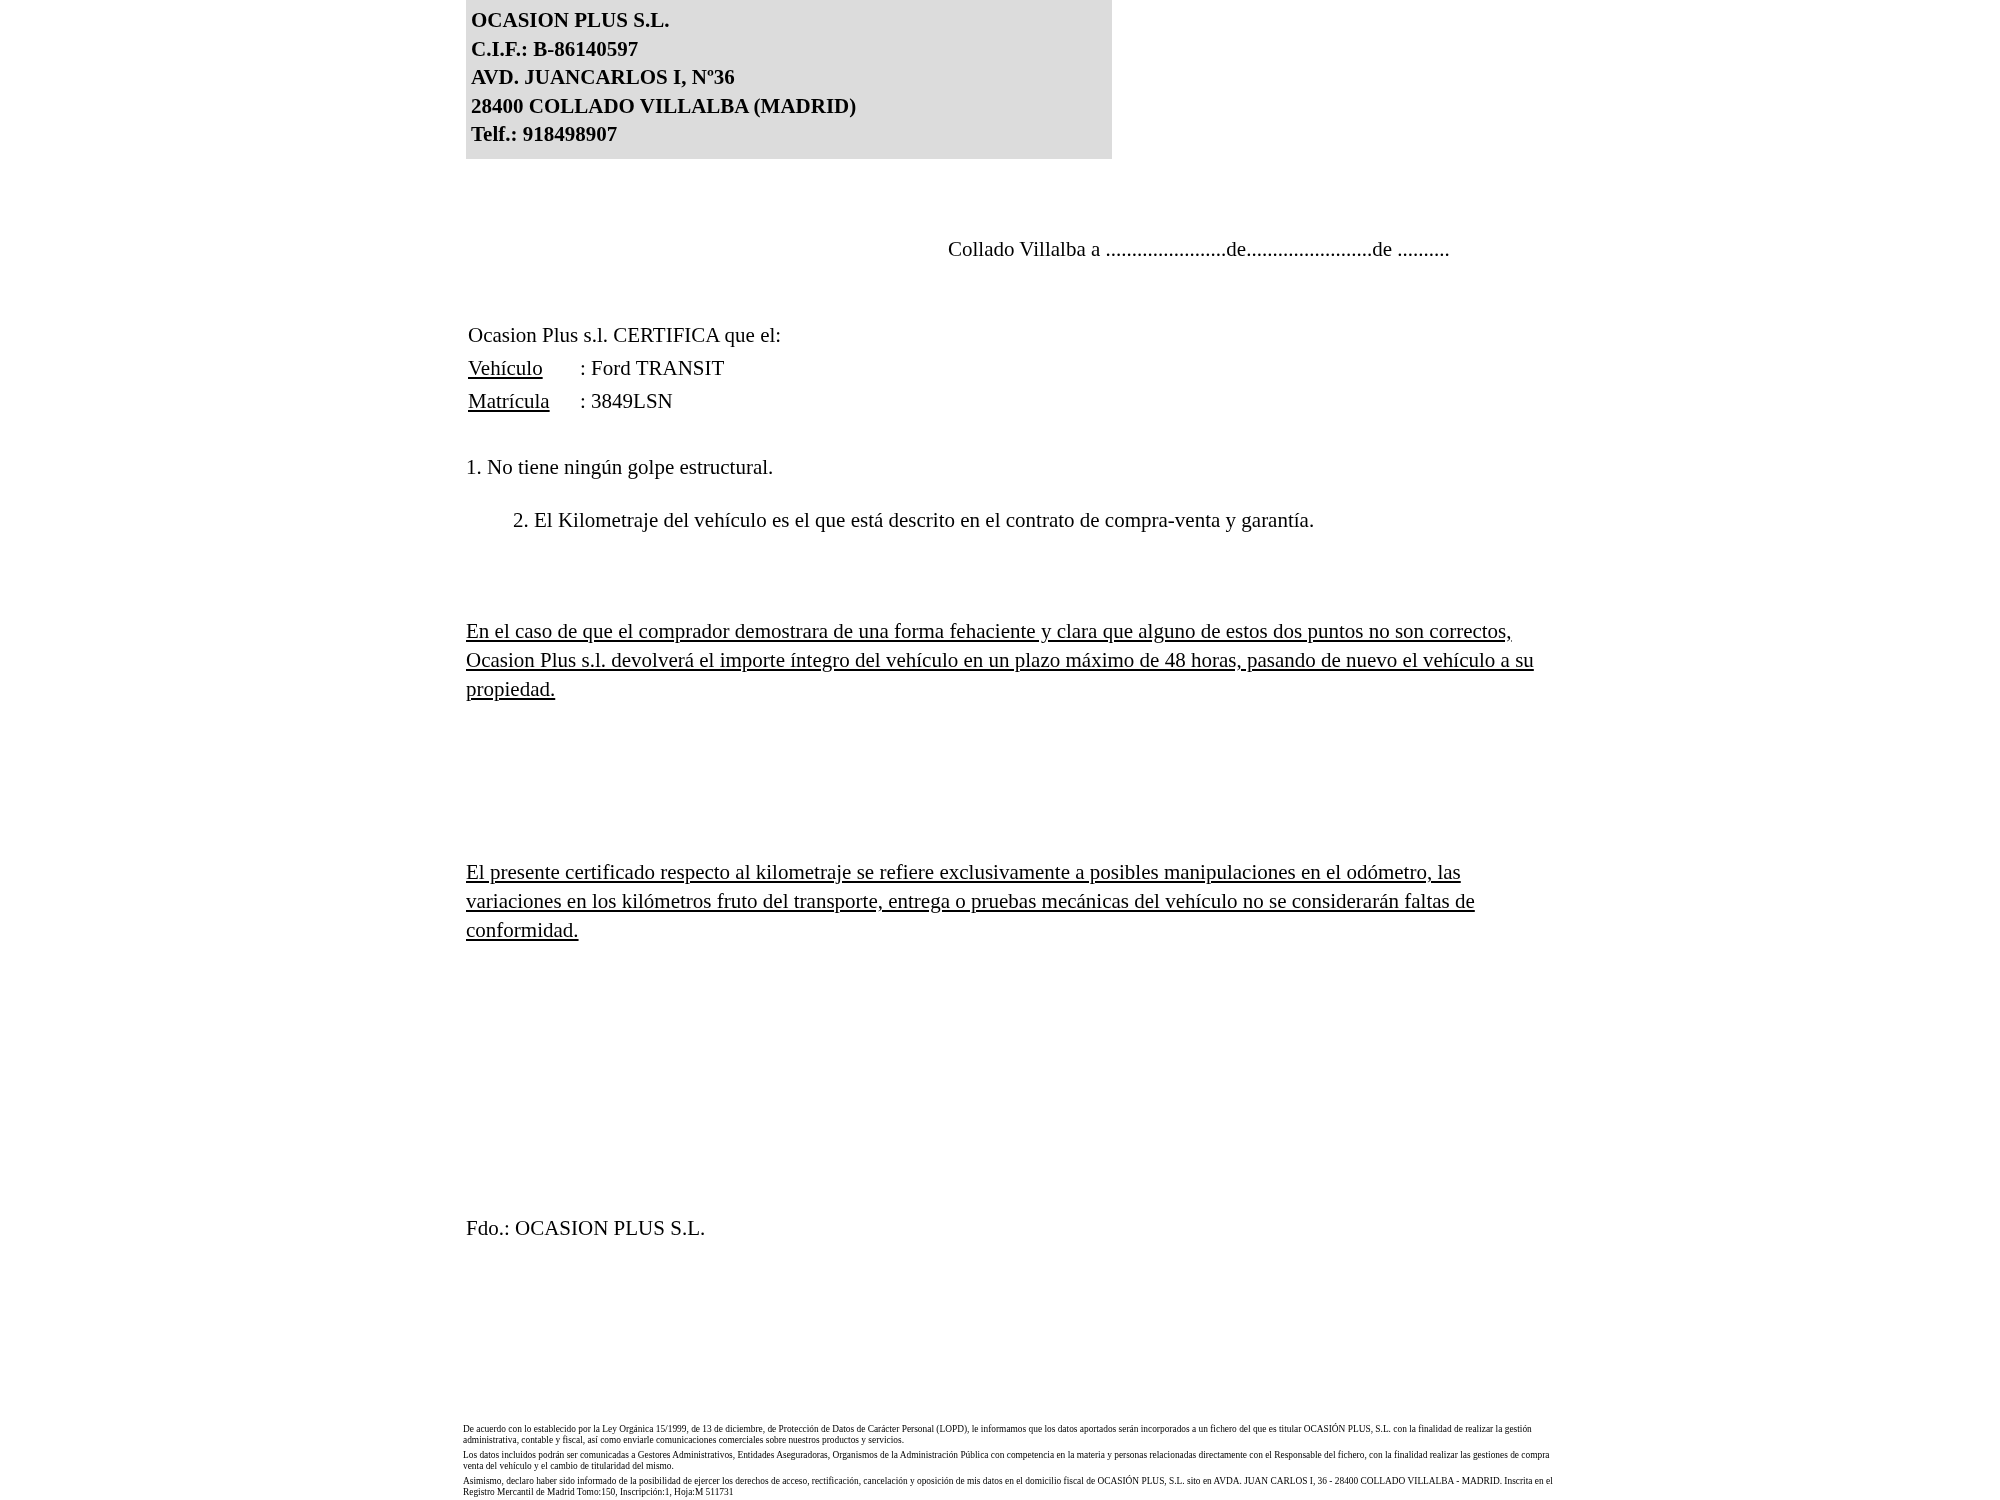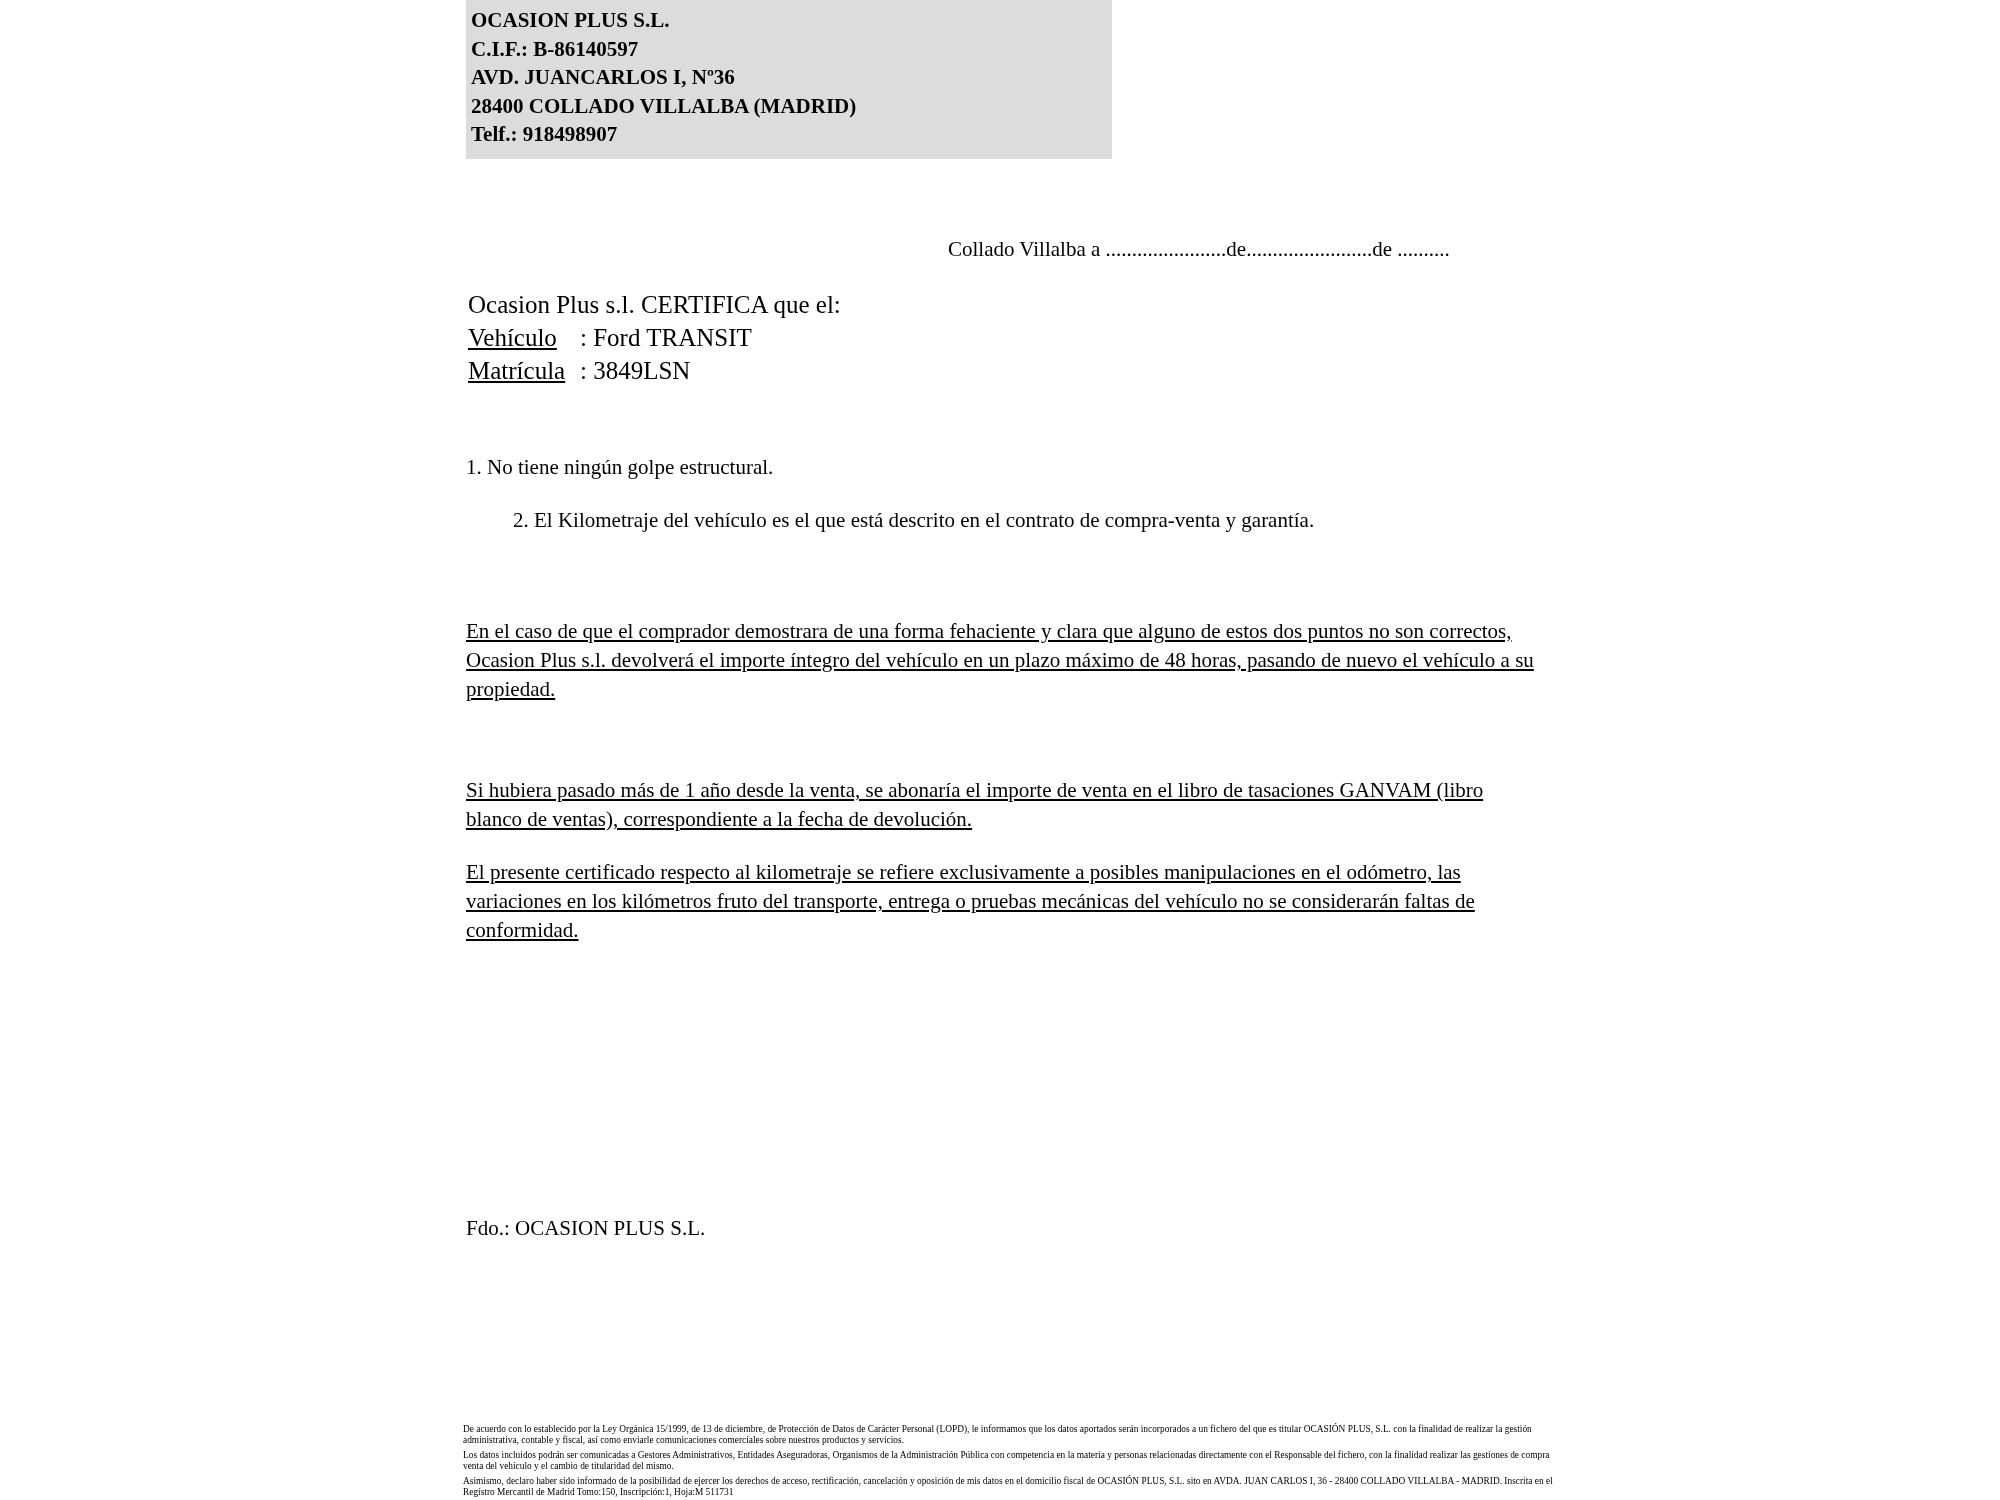--- a/index.html
+++ b/index.html
@@ -47,22 +47,22 @@
     top: 236px;
     font-size: 21px;
     line-height: 26px;
     white-space: nowrap;
   }
 
   
   .certify {
     position: absolute;
     left: 468px;
-    top: 288px;
-    font-size: 25px;
+    top: 319px;
+    font-size: 21px;
     line-height: 33px;
   }
   .certify .row {
     white-space: nowrap;
   }
   .lbl {
     text-decoration: underline;
     display: inline-block;
   }
   .lbl-veh { width: 112px; }
@@ -143,21 +143,20 @@
     </div>
     <div class="row">
       <span class="lbl lbl-mat">Matrícula</span><span>: 3849LSN</span>
     </div>
   </div>
 
   <div class="point point-1">1. No tiene ningún golpe estructural.</div>
   <div class="point point-2">2. El Kilometraje del vehículo es el que está descrito en el contrato de compra-venta y garantía.</div>
 
   <div class="para para-1">En el caso de que el comprador demostrara de una forma fehaciente y clara que alguno de estos dos puntos no son correctos, Ocasion Plus s.l. devolverá el importe íntegro del vehículo en un plazo máximo de 48 horas, pasando de nuevo el vehículo a su propiedad.</div>
-  <div class="para para-3">Si hubiera pasado más de 1 año desde la venta, se abonaría el importe de venta en el libro de tasaciones GANVAM (libro blanco de ventas), correspondiente a la fecha de devolución.</div>
   <div class="para para-4">El presente certificado respecto al kilometraje se refiere exclusivamente a posibles manipulaciones en el odómetro, las variaciones en los kilómetros fruto del transporte, entrega o pruebas mecánicas del vehículo no se considerarán faltas de conformidad.</div>
 
   <div class="signature">Fdo.: OCASION PLUS S.L.</div>
 
   <div class="legal">
     <p>De acuerdo con lo establecido por la Ley Orgánica 15/1999, de 13 de diciembre, de Protección de Datos de Carácter Personal (LOPD), le informamos que los datos aportados serán incorporados a un fichero del que es titular OCASIÓN PLUS, S.L. con la finalidad de realizar la gestión administrativa, contable y fiscal, así como enviarle comunicaciones comerciales sobre nuestros productos y servicios.</p>
     <p class="gap">Los datos incluidos podrán ser comunicadas a Gestores Administrativos, Entidades Aseguradoras, Organismos de la Administración Pública con competencia en la materia y personas relacionadas directamente con el Responsable del fichero, con la finalidad realizar las gestiones de compra venta del vehículo y el cambio de titularidad del mismo.</p>
     <p class="gap">Asimismo, declaro haber sido informado de la posibilidad de ejercer los derechos de acceso, rectificación, cancelación y oposición de mis datos en el domicilio fiscal de OCASIÓN PLUS, S.L. sito en AVDA. JUAN CARLOS I, 36 - 28400 COLLADO VILLALBA - MADRID. Inscrita en el Registro Mercantil de Madrid Tomo:150, Inscripción:1, Hoja:M 511731</p>
   </div>
 

